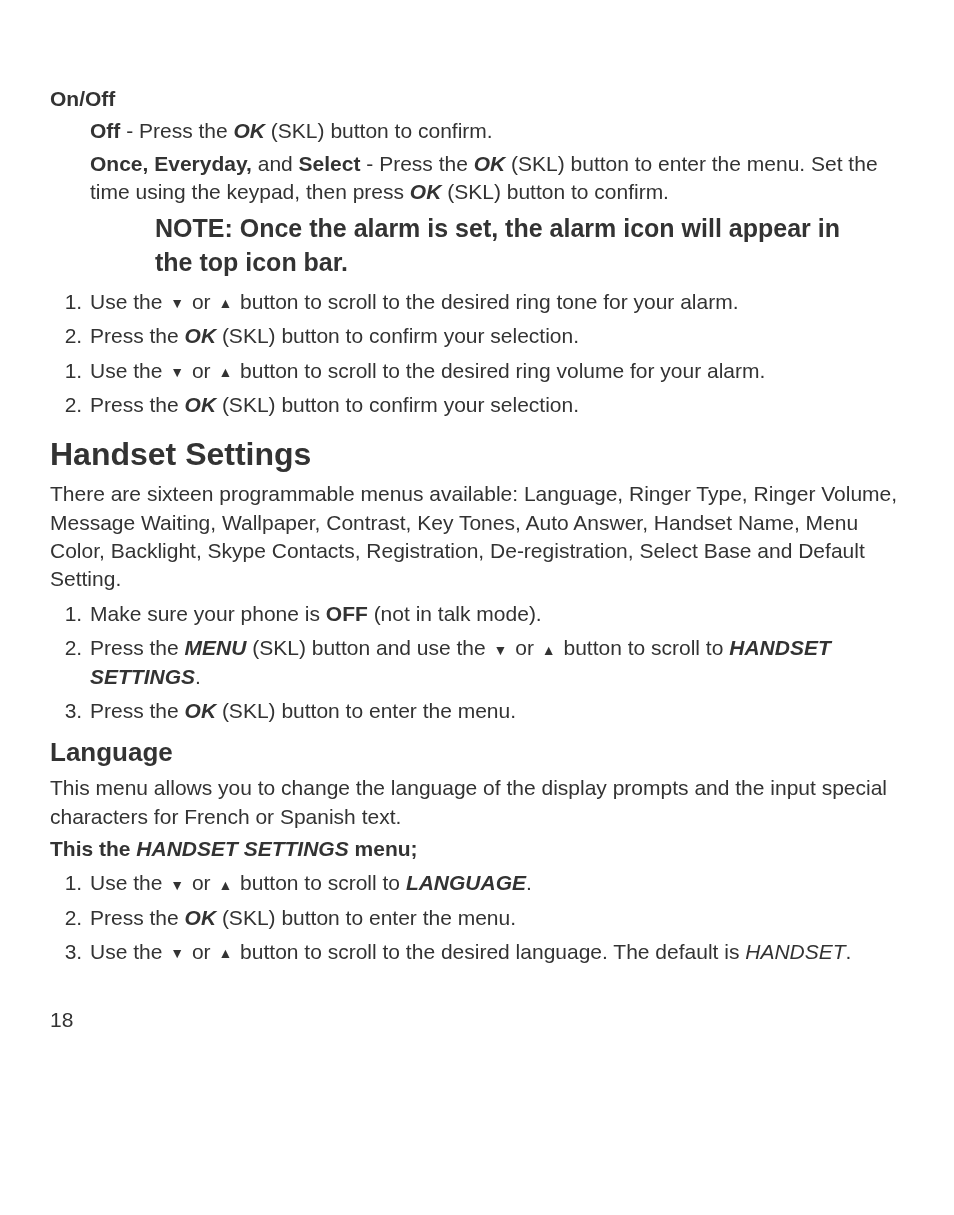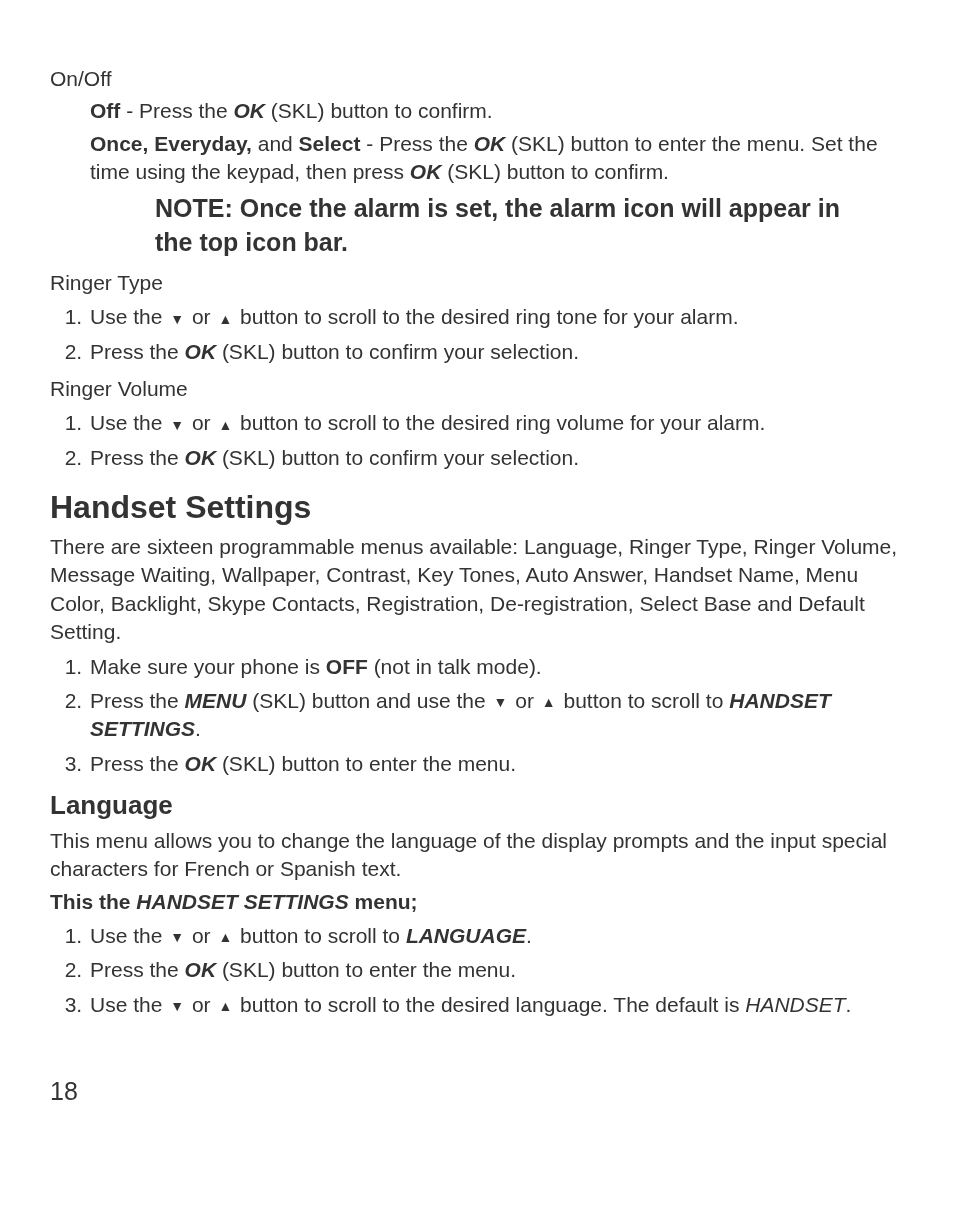--- a/index.html
+++ b/index.html
@@ -19,22 +19,22 @@
     font-size: 32px;
     font-weight: bold;
     margin: 14px 0 4px 0;
   }
   h3.med {
     font-size: 26px;
     font-weight: bold;
     margin: 10px 0 2px 0;
   }
   .section-label {
-    font-weight: normal;
-    margin-top: 9px;
+    font-weight: bold;
+    margin-top: 29px;
     margin-bottom: 2px;
   }
   p { margin: 4px 0; }
   .indent1 { padding-left: 40px; }
   .note {
     font-weight: bold;
     padding-left: 105px;
     padding-right: 40px;
     margin: 6px 0 8px 0;
     font-size: 25px;
@@ -48,55 +48,53 @@
     padding-left: 2px;
   }
   .tri {
     display: inline-block;
     font-size: 14px;
     vertical-align: middle;
     line-height: 1;
     padding: 0 2px;
   }
   .pagenum {
-    margin-top: 56px;
-    font-size: 25px;
+    margin-top: 40px;
+    font-size: 21px;
   }
 </style>
 </head>
 <body>
 
 <div>
   <div class="section-label">On/Off</div>
 
   <p class="indent1">
     <span class="bold">Off</span><span> - Press the </span><span class="bolditalic">OK</span><span> (SKL) button to confirm.</span>
   </p>
 
   <p class="indent1">
     <span class="bold">Once, Everyday,</span><span> and </span><span class="bold">Select</span><span> -  Press the </span><span class="bolditalic">OK</span><span> (SKL) button to enter the menu. Set the time using the keypad, then press </span><span class="bolditalic">OK</span><span> (SKL) button to confirm.</span>
   </p>
 
   <div class="note">NOTE: Once the alarm is set, the alarm icon will appear in the top icon bar.</div>
 </div>
 
 <div>
-  <div class="section-label">Ringer Type</div>
   <ol>
     <li>
       <span>Use the </span><span class="tri">▼</span><span> or </span><span class="tri">▲</span><span>  button to scroll to the desired ring tone for your alarm.</span>
     </li>
     <li>
       <span>Press the </span><span class="bolditalic">OK</span><span> (SKL) button to confirm your selection.</span>
     </li>
   </ol>
 </div>
 
 <div>
-  <div class="section-label">Ringer Volume</div>
   <ol>
     <li>
       <span>Use the </span><span class="tri">▼</span><span> or </span><span class="tri">▲</span><span>  button to scroll to the desired ring volume for your alarm.</span>
     </li>
     <li>
       <span>Press the </span><span class="bolditalic">OK</span><span> (SKL) button to confirm your selection.</span>
     </li>
   </ol>
 </div>
 

